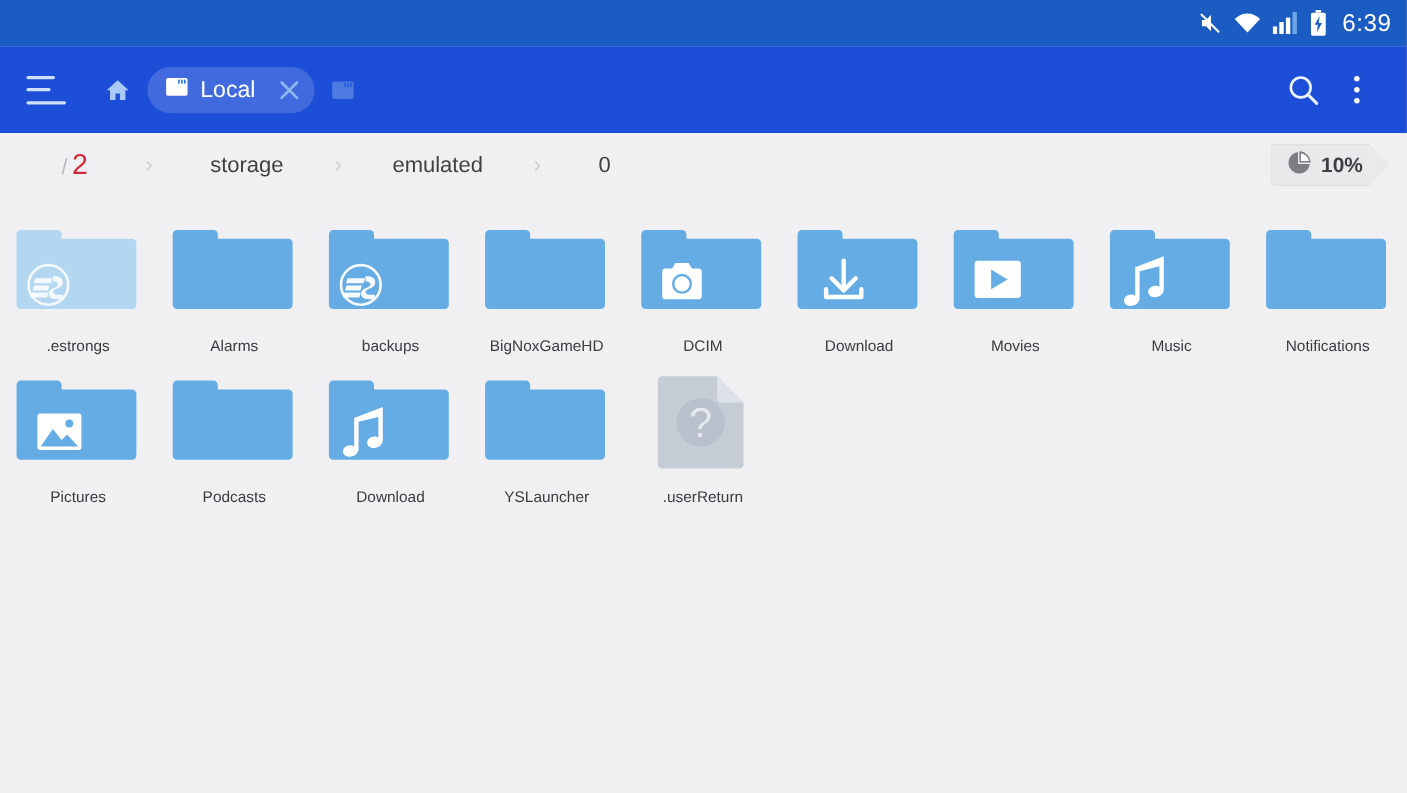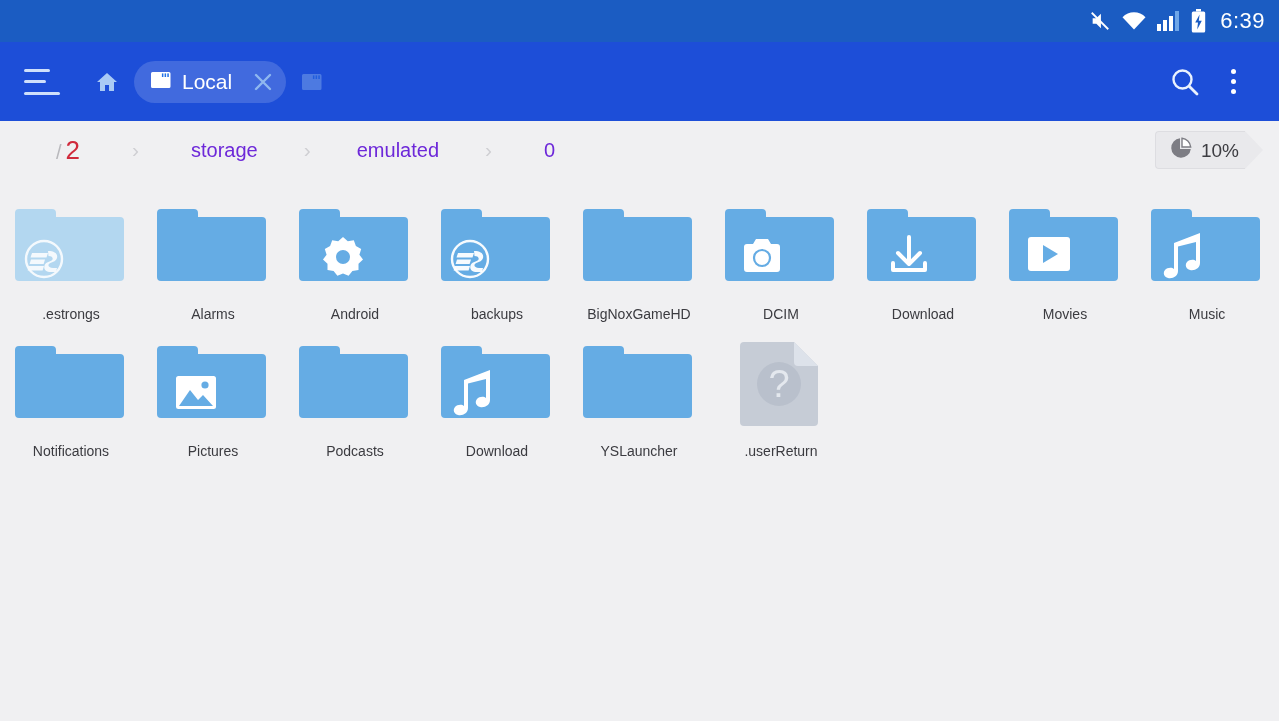--- a/index.html
+++ b/index.html
@@ -84,21 +84,21 @@
     display: flex; align-items: center;
     padding: 0 16px 0 56px;
   }
   .crumb-root { display: flex; align-items: baseline; cursor: pointer; }
   .crumb-slash { color: #b9b9bd; font-size: 20px; }
   .crumb-count {
     color: #d02a3c; font-size: 26px; font-weight: 500;
     margin-left: 4px; line-height: 1;
   }
   .crumb {
-    color: #6d28d9; font-size: 20px; cursor: pointer;
+    color: #404040; font-size: 20px; cursor: pointer;
     white-space: nowrap;
   }
   .crumb-sep {
     color: #cfcfd3; font-size: 21px; font-weight: 300;
     padding: 0 0 2px 0; line-height: 1;
   }
   .crumb-gap-a { width: 52px; }
   .crumb-gap-b { width: 46px; }
 
   .crumb-spacer { flex: 1 1 auto; }
@@ -117,21 +117,21 @@
   }
   .storage-badge::after {
     content: "";
     position: absolute; right: -18px; top: -1px;
     width: 0; height: 0;
     border-top: 19px solid transparent;
     border-bottom: 19px solid transparent;
     border-left: 18px solid #e9e9ec;
   }
   .storage-pct {
-    color: #3d3d42; font-size: 19px; font-weight: normal; line-height: 1;
+    color: #3d3d42; font-size: 19px; font-weight: bold; line-height: 1;
     position: relative; z-index: 2;
   }
 
   
   .grid {
     padding: 12px 0 0 0;
     display: flex; flex-wrap: wrap;
     align-content: flex-start;
   }
   .cell {
@@ -304,34 +304,20 @@
           <path fill="#65ace4" d="M3 12 A4 4 0 0 1 7 8 H40 A4 4 0 0 1 44 12 V16 H108 A4 4 0 0 1 112 20 V76 A4 4 0 0 1 108 80 H7 A4 4 0 0 1 3 76 Z"></path>
         </svg>
       </div>
       <div class="label">Alarms</div>
     </div>
     <div class="cell">
       <div class="icon-wrap">
         <svg width="118" height="90" viewBox="0 0 118 90">
           <path fill="#65ace4" d="M3 12 A4 4 0 0 1 7 8 H40 A4 4 0 0 1 44 12 V16 H108 A4 4 0 0 1 112 20 V76 A4 4 0 0 1 108 80 H7 A4 4 0 0 1 3 76 Z"></path>
           <g opacity="1">
-            <g transform="translate(26,36)">
-              <path fill="#ffffff" d="M21 0 L25.8 4.3 L31.8 3.3 L33.9 9.1 L39.2 12 L37.4 17.8 L41 22.6 L36.5 26.8 L36.5 33 L30.4 34 L26.6 38.8 L21 36.4 L15.4 38.8 L11.6 34 L5.5 33 L5.5 26.8 L1 22.6 L4.6 17.8 L2.8 12 L8.1 9.1 L10.2 3.3 L16.2 4.3 Z"></path>
-              <circle cx="21" cy="20" r="7" fill="#65ace4"></circle>
-            </g>
-          </g>
-        </svg>
-      </div>
-      <div class="label">Android</div>
-    </div>
-    <div class="cell">
-      <div class="icon-wrap">
-        <svg width="118" height="90" viewBox="0 0 118 90">
-          <path fill="#65ace4" d="M3 12 A4 4 0 0 1 7 8 H40 A4 4 0 0 1 44 12 V16 H108 A4 4 0 0 1 112 20 V76 A4 4 0 0 1 108 80 H7 A4 4 0 0 1 3 76 Z"></path>
-          <g opacity="1">
             <g transform="translate(12,38)">
               <circle cx="20" cy="20" r="18" fill="none" stroke="#ffffff" stroke-width="2.4" opacity=".95"></circle>
               <path fill="#ffffff" d="M8 14 H24 L22.5 18.5 H6.5 Z M7 20.5 H21 L19.6 25 H5.6 Z M5 27 H20 L18.6 31.5 H3.6 Z" opacity=".95"></path>
               <path fill="#ffffff" d="M24 12 C31 12 34 15 33 19 C32 23 27 23 25 25 C23.5 26.5 25 29 29 29 L33 29 L32 33 L27 33 C21 33 19 29 21 25.5 C22.5 22.8 27.5 22.5 28.5 20.5 C29.2 19 28 17 24.5 17 Z" opacity=".95"></path>
             </g>
           </g>
         </svg>
       </div>
       <div class="label">backups</div>
     </div>

